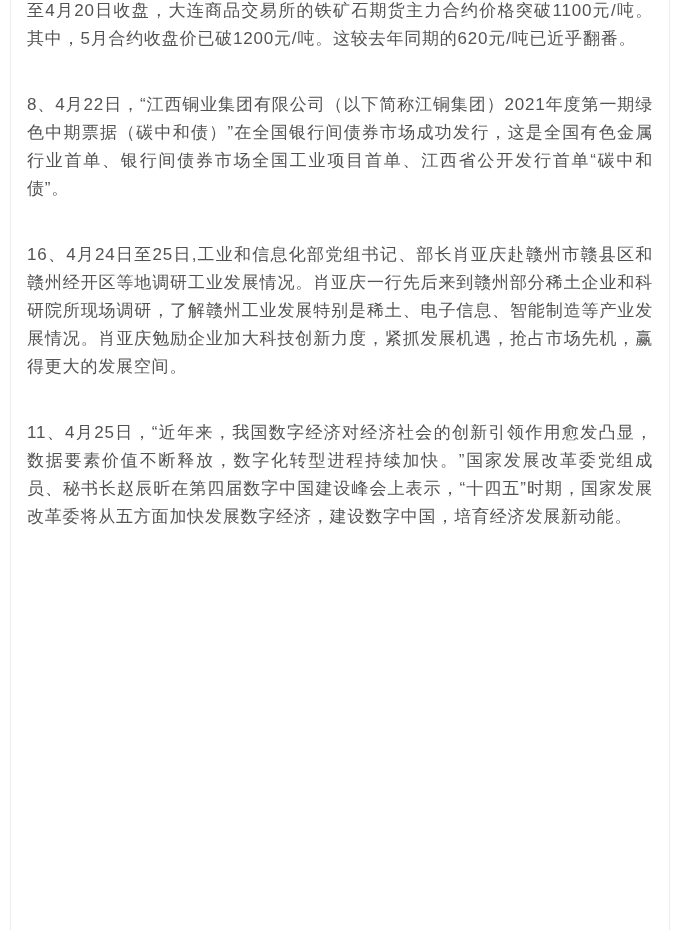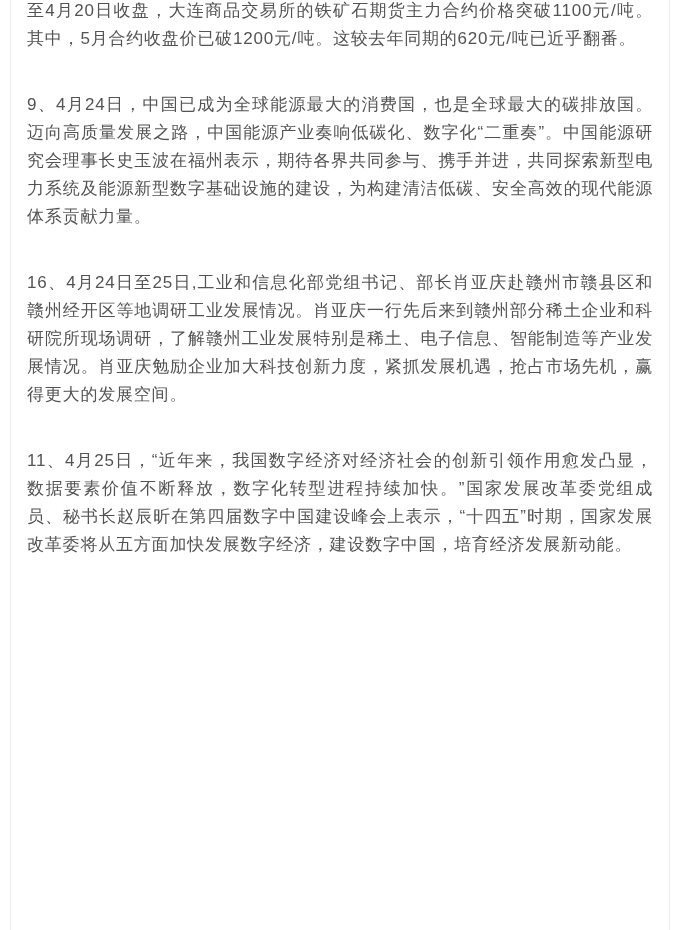--- a/index.html
+++ b/index.html
@@ -40,18 +40,18 @@
   .para:last-child {
     margin-bottom: 0;
   }
 </style>
 </head>
 <body>
 
 <div class="page-column">
   <div class="article-body">
     <p class="para">至4月20日收盘，大连商品交易所的铁矿石期货主力合约价格突破1100元/吨。其中，5月合约收盘价已破1200元/吨。这较去年同期的620元/吨已近乎翻番。</p>
-    <p class="para">9、4月24日，中国已成为全球能源最大的消费国，也是全球最大的碳排放国。迈向高质量发展之路，中国能源产业奏响低碳化、数字化“二重奏”。中国能源研究会理事长史玉波在福州表示，期待各界共同参与、携手并进，共同探索新型电力系统及能源新型数字基础设施的建设，为构建清洁低碳、安全高效的现代能源体系贡献力量。</p>
+    <p class="para">8、4月22日，“江西铜业集团有限公司（以下简称江铜集团）2021年度第一期绿色中期票据（碳中和债）”在全国银行间债券市场成功发行，这是全国有色金属行业首单、银行间债券市场全国工业项目首单、江西省公开发行首单“碳中和债”。</p>
     <p class="para">16、4月24日至25日,工业和信息化部党组书记、部长肖亚庆赴赣州市赣县区和赣州经开区等地调研工业发展情况。肖亚庆一行先后来到赣州部分稀土企业和科研院所现场调研，了解赣州工业发展特别是稀土、电子信息、智能制造等产业发展情况。肖亚庆勉励企业加大科技创新力度，紧抓发展机遇，抢占市场先机，赢得更大的发展空间。</p>
     <p class="para">11、4月25日，“近年来，我国数字经济对经济社会的创新引领作用愈发凸显，数据要素价值不断释放，数字化转型进程持续加快。”国家发展改革委党组成员、秘书长赵辰昕在第四届数字中国建设峰会上表示，“十四五”时期，国家发展改革委将从五方面加快发展数字经济，建设数字中国，培育经济发展新动能。</p>
 
   </div>
 </div>
 
 </body></html>

